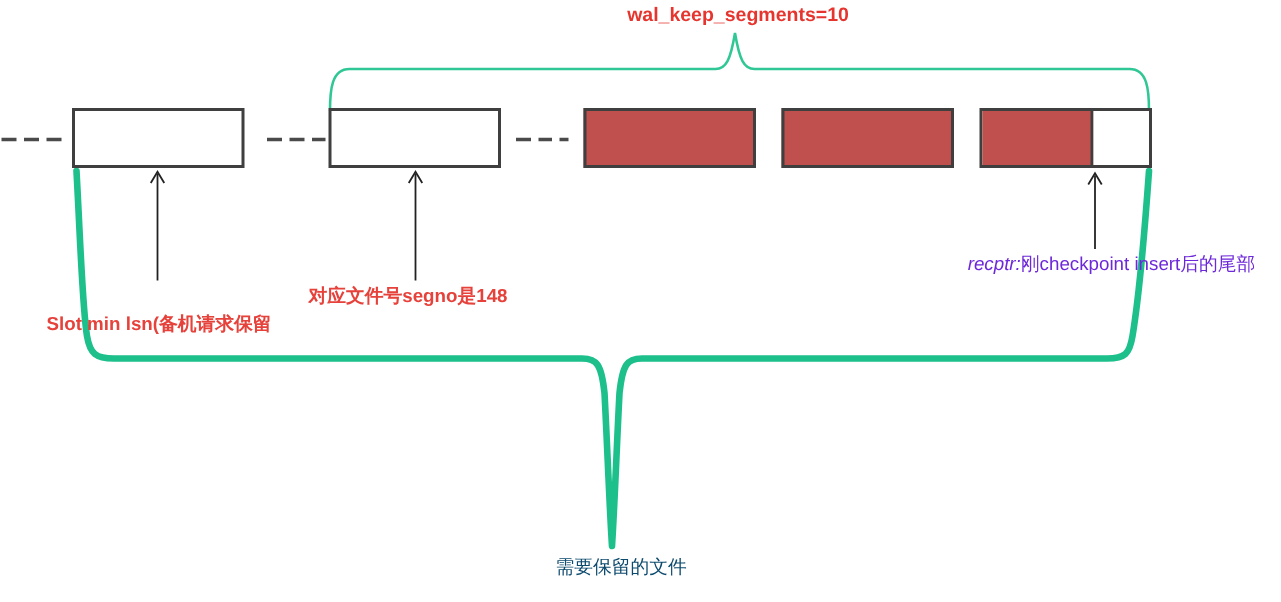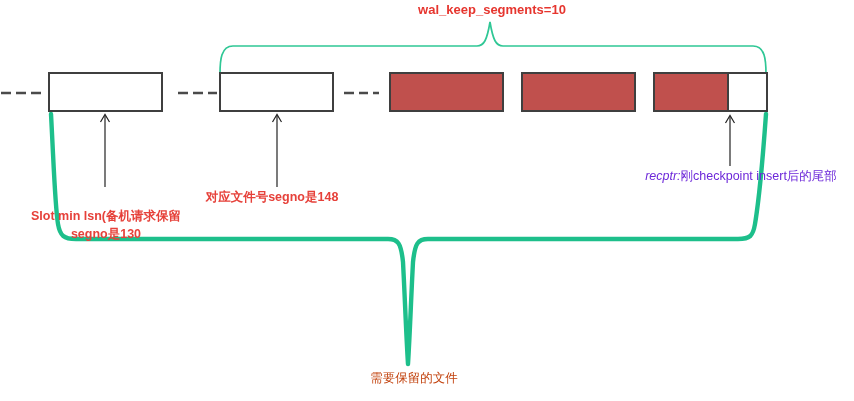--- a/index.html
+++ b/index.html
@@ -13,21 +13,21 @@
     border:2px solid #3f3f3f;background:#ffffff;
   }
   .seg-box.filled{background:#c0504d;}
   .seg-split{display:flex;padding:0;}
   .seg-split .red-part{height:100%;width:67%;background:#c0504d;border-right:2px solid #3f3f3f;box-sizing:border-box;}
   .seg-split .white-part{height:100%;flex:1;background:#ffffff;}
   .lbl{position:absolute;white-space:nowrap;}
   .red-text{color:#e6413a;font-weight:600;font-size:12.5px;}
   .title-text{color:#e6352e;font-weight:700;font-size:13px;}
   .black-text{color:#6d28d9;font-weight:400;font-size:12.5px;}
-  .teal-text{color:#c2410c;font-weight:400;font-size:12.5px;}
+  .teal-text{color:#0c4a6e;font-weight:400;font-size:12.5px;}
   .center-anchor{transform:translateX(-50%);}
   .multi{text-align:center;line-height:18px;white-space:nowrap;}
   .italic{font-style:italic;}
 </style>
 </head>
 <body>
 
 <div id="stage">
 
   <svg id="overlay" viewBox="0 0 854 401">
@@ -64,21 +64,20 @@
   <div class="seg-box filled" style="left:521px;width:115px;"></div>
   <div class="seg-box seg-split" style="left:653px;width:115px;">
     <div class="red-part"></div>
     <div class="white-part"></div>
   </div>
 
   <div class="lbl title-text center-anchor" style="left:492px;top:2px;">wal_keep_segments=10</div>
 
   <div class="lbl red-text multi center-anchor" style="left:106px;top:183px;margin-top:24px;">
     <div>Slot min lsn(备机请求保留</div>
-    <div>segno是130</div>
   </div>
 
   <div class="lbl red-text center-anchor" style="left:272px;top:189px;">对应文件号segno是148</div>
 
   <div class="lbl black-text center-anchor" style="left:741px;top:168px;">
     <span class="italic">recptr:</span><span>刚checkpoint insert后的尾部</span>
   </div>
 
   <div class="lbl teal-text center-anchor" style="left:414px;top:370px;">需要保留的文件</div>
 

